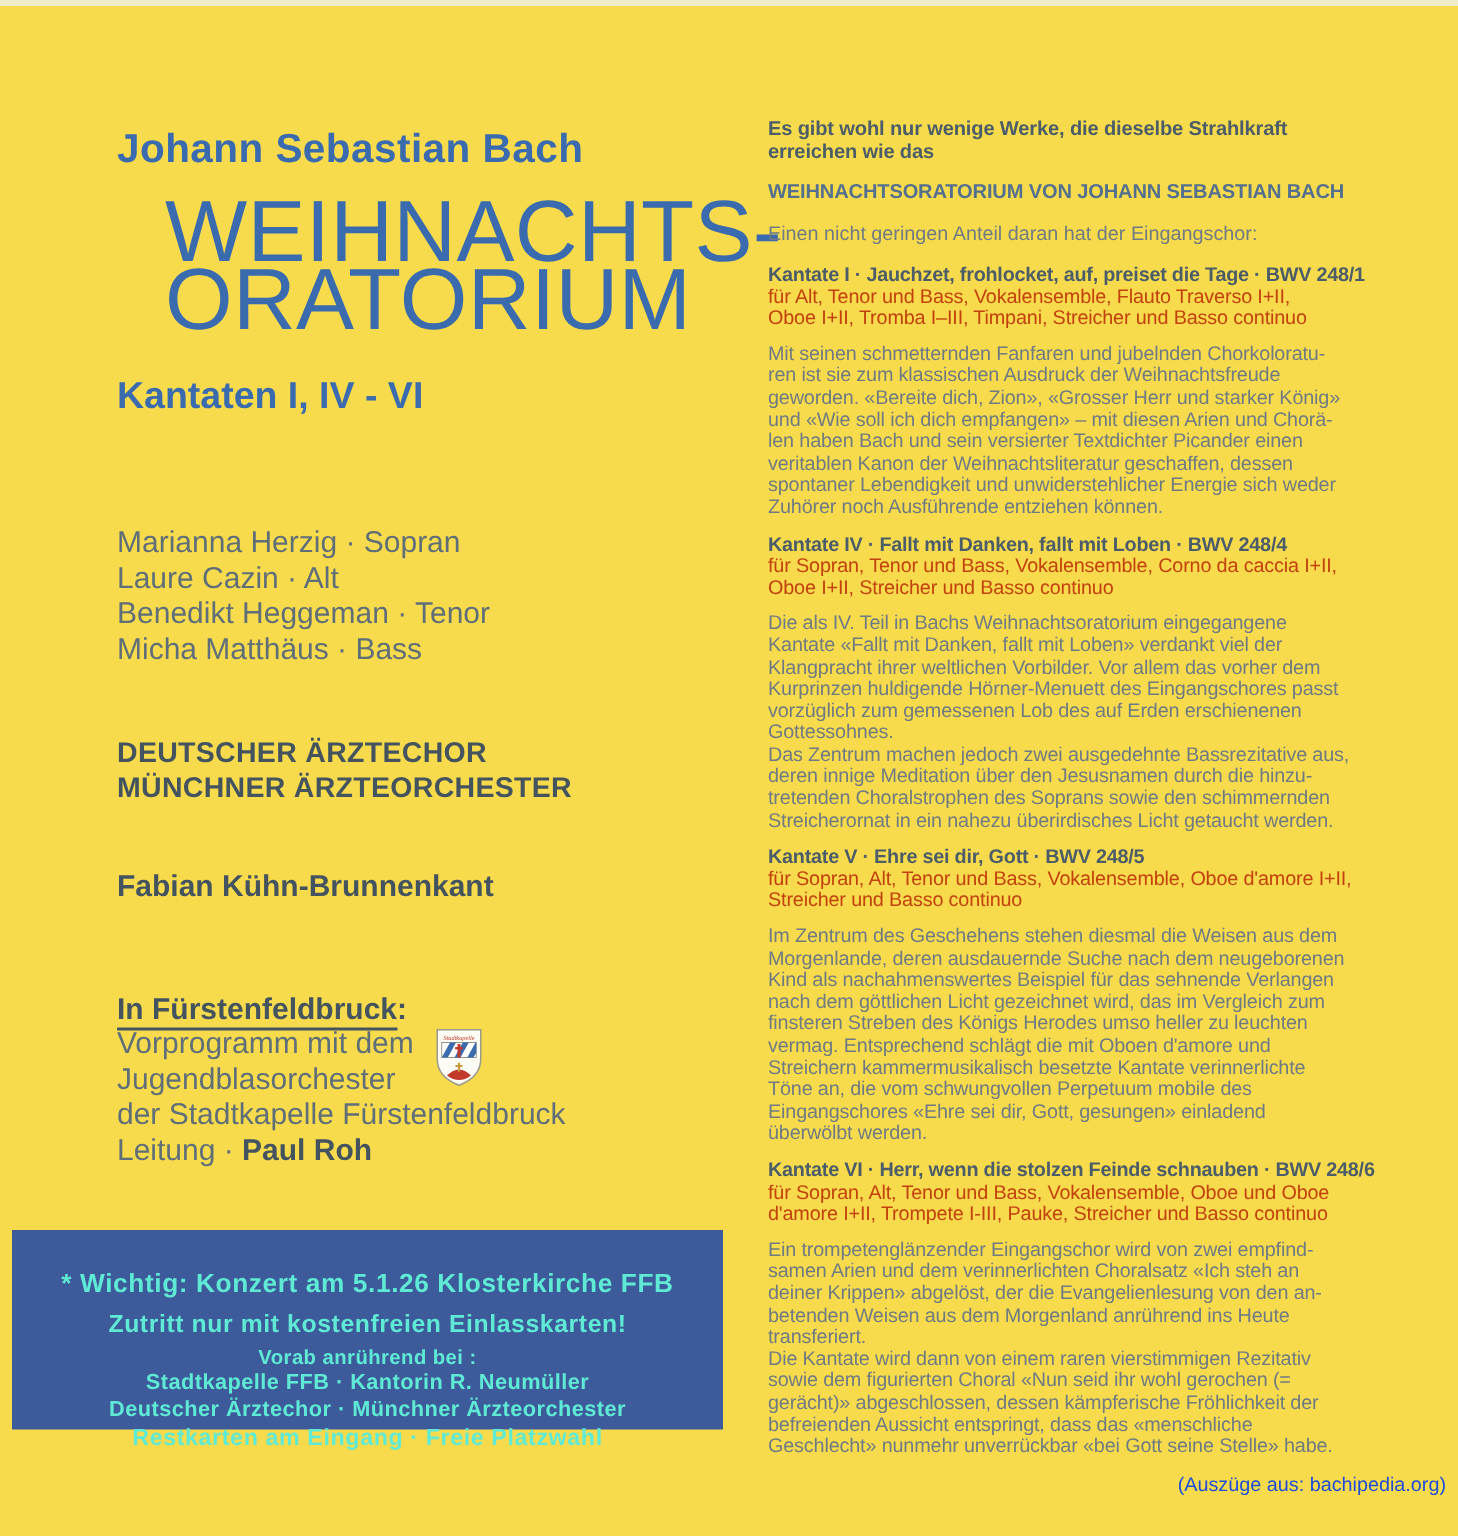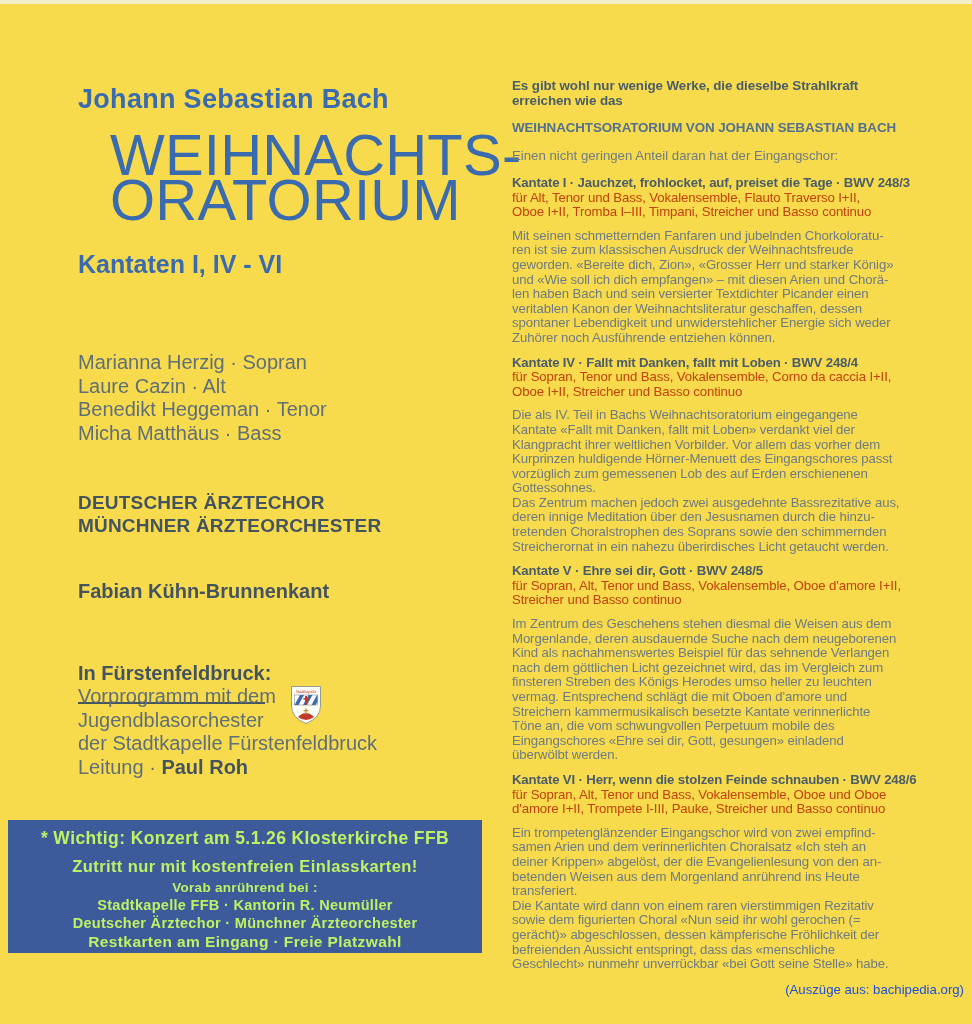--- a/index.html
+++ b/index.html
@@ -33,34 +33,34 @@
   }
   .performers { font-size:20px; line-height:23.5px; color:#5F6F78; margin-bottom:46px; }
   .ensemble {
     font-size:19px; font-weight:bold; line-height:23px;
     color:#44545F; letter-spacing:0.2px; margin-bottom:42px;
   }
   .direction { font-size:20px; line-height:24.5px; color:#5F6F78; }
   .director { font-size:20px; line-height:24.5px; font-weight:bold; color:#44545F; margin-bottom:58px; }
   .venue { font-size:20px; line-height:23.5px; color:#5F6F78; position:relative; }
   .venue-heading { font-weight:bold; color:#44545F; }
-  .venue-heading .u { border-bottom:2px solid #44545F; padding-bottom:18px; }
+  .venue-heading .u { border-bottom:2px solid #44545F; padding-bottom:1px; }
   .venue-leader-name { font-weight:bold; color:#44545F; }
   .crest {
     position:absolute; left:212px; top:23px; width:32px; height:40px;
   }
 
   
   .notice-box {
     position:absolute; left:8px; top:820px; width:474px; height:133px;
     background:#3D5B9B;
-    color:#bef264;
+    color:#5eead4;
     text-align:center;
     box-sizing:border-box;
-    padding-top:8px;
+    padding-top:25px;
   }
   .notice-l1 { font-size:17.5px; font-weight:bold; letter-spacing:0.4px; margin-bottom:8px; }
   .notice-l2 { font-size:16.5px; font-weight:bold; letter-spacing:0.4px; margin-bottom:4px; }
   .notice-l3 { font-size:13.5px; font-weight:bold; letter-spacing:0.3px; margin-bottom:2px; }
   .notice-l4, .notice-l5 { font-size:14.5px; font-weight:bold; letter-spacing:0.3px; margin-bottom:2px; }
   .notice-l6 { font-size:15.5px; font-weight:bold; letter-spacing:0.4px; }
 
   
   .right-col { position:absolute; left:512px; top:78px; width:452px; }
   .r-lead {
@@ -138,21 +138,21 @@
   <div class="notice-l6">Restkarten am Eingang · Freie Platzwahl</div>
 </div>
 
 <div class="right-col">
   <div class="r-lead prewrap">Es gibt wohl nur wenige Werke, die dieselbe Strahlkraft
 erreichen wie das</div>
   <div class="r-caps">WEIHNACHTSORATORIUM VON JOHANN SEBASTIAN BACH</div>
   <div class="r-intro">Einen nicht geringen Anteil daran hat der Eingangschor:</div>
 
   <div>
-    <div class="k-head">Kantate I · Jauchzet, frohlocket, auf, preiset die Tage · BWV 248/3</div>
+    <div class="k-head">Kantate I · Jauchzet, frohlocket, auf, preiset die Tage · BWV 248/1</div>
     <div class="k-scoring prewrap">für Alt, Tenor und Bass, Vokalensemble, Flauto Traverso I+II,
 Oboe I+II, Tromba I–III, Timpani, Streicher und Basso continuo</div>
     <div class="k-body prewrap">Mit seinen schmetternden Fanfaren und jubelnden Chorkoloratu-
 ren ist sie zum klassischen Ausdruck der Weihnachtsfreude
 geworden. «Bereite dich, Zion», «Grosser Herr und starker König»
 und «Wie soll ich dich empfangen» – mit diesen Arien und Chorä-
 len haben Bach und sein versierter Textdichter Picander einen
 veritablen Kanon der Weihnachtsliteratur geschaffen, dessen
 spontaner Lebendigkeit und unwiderstehlicher Energie sich weder
 Zuhörer noch Ausführende entziehen können.</div>

